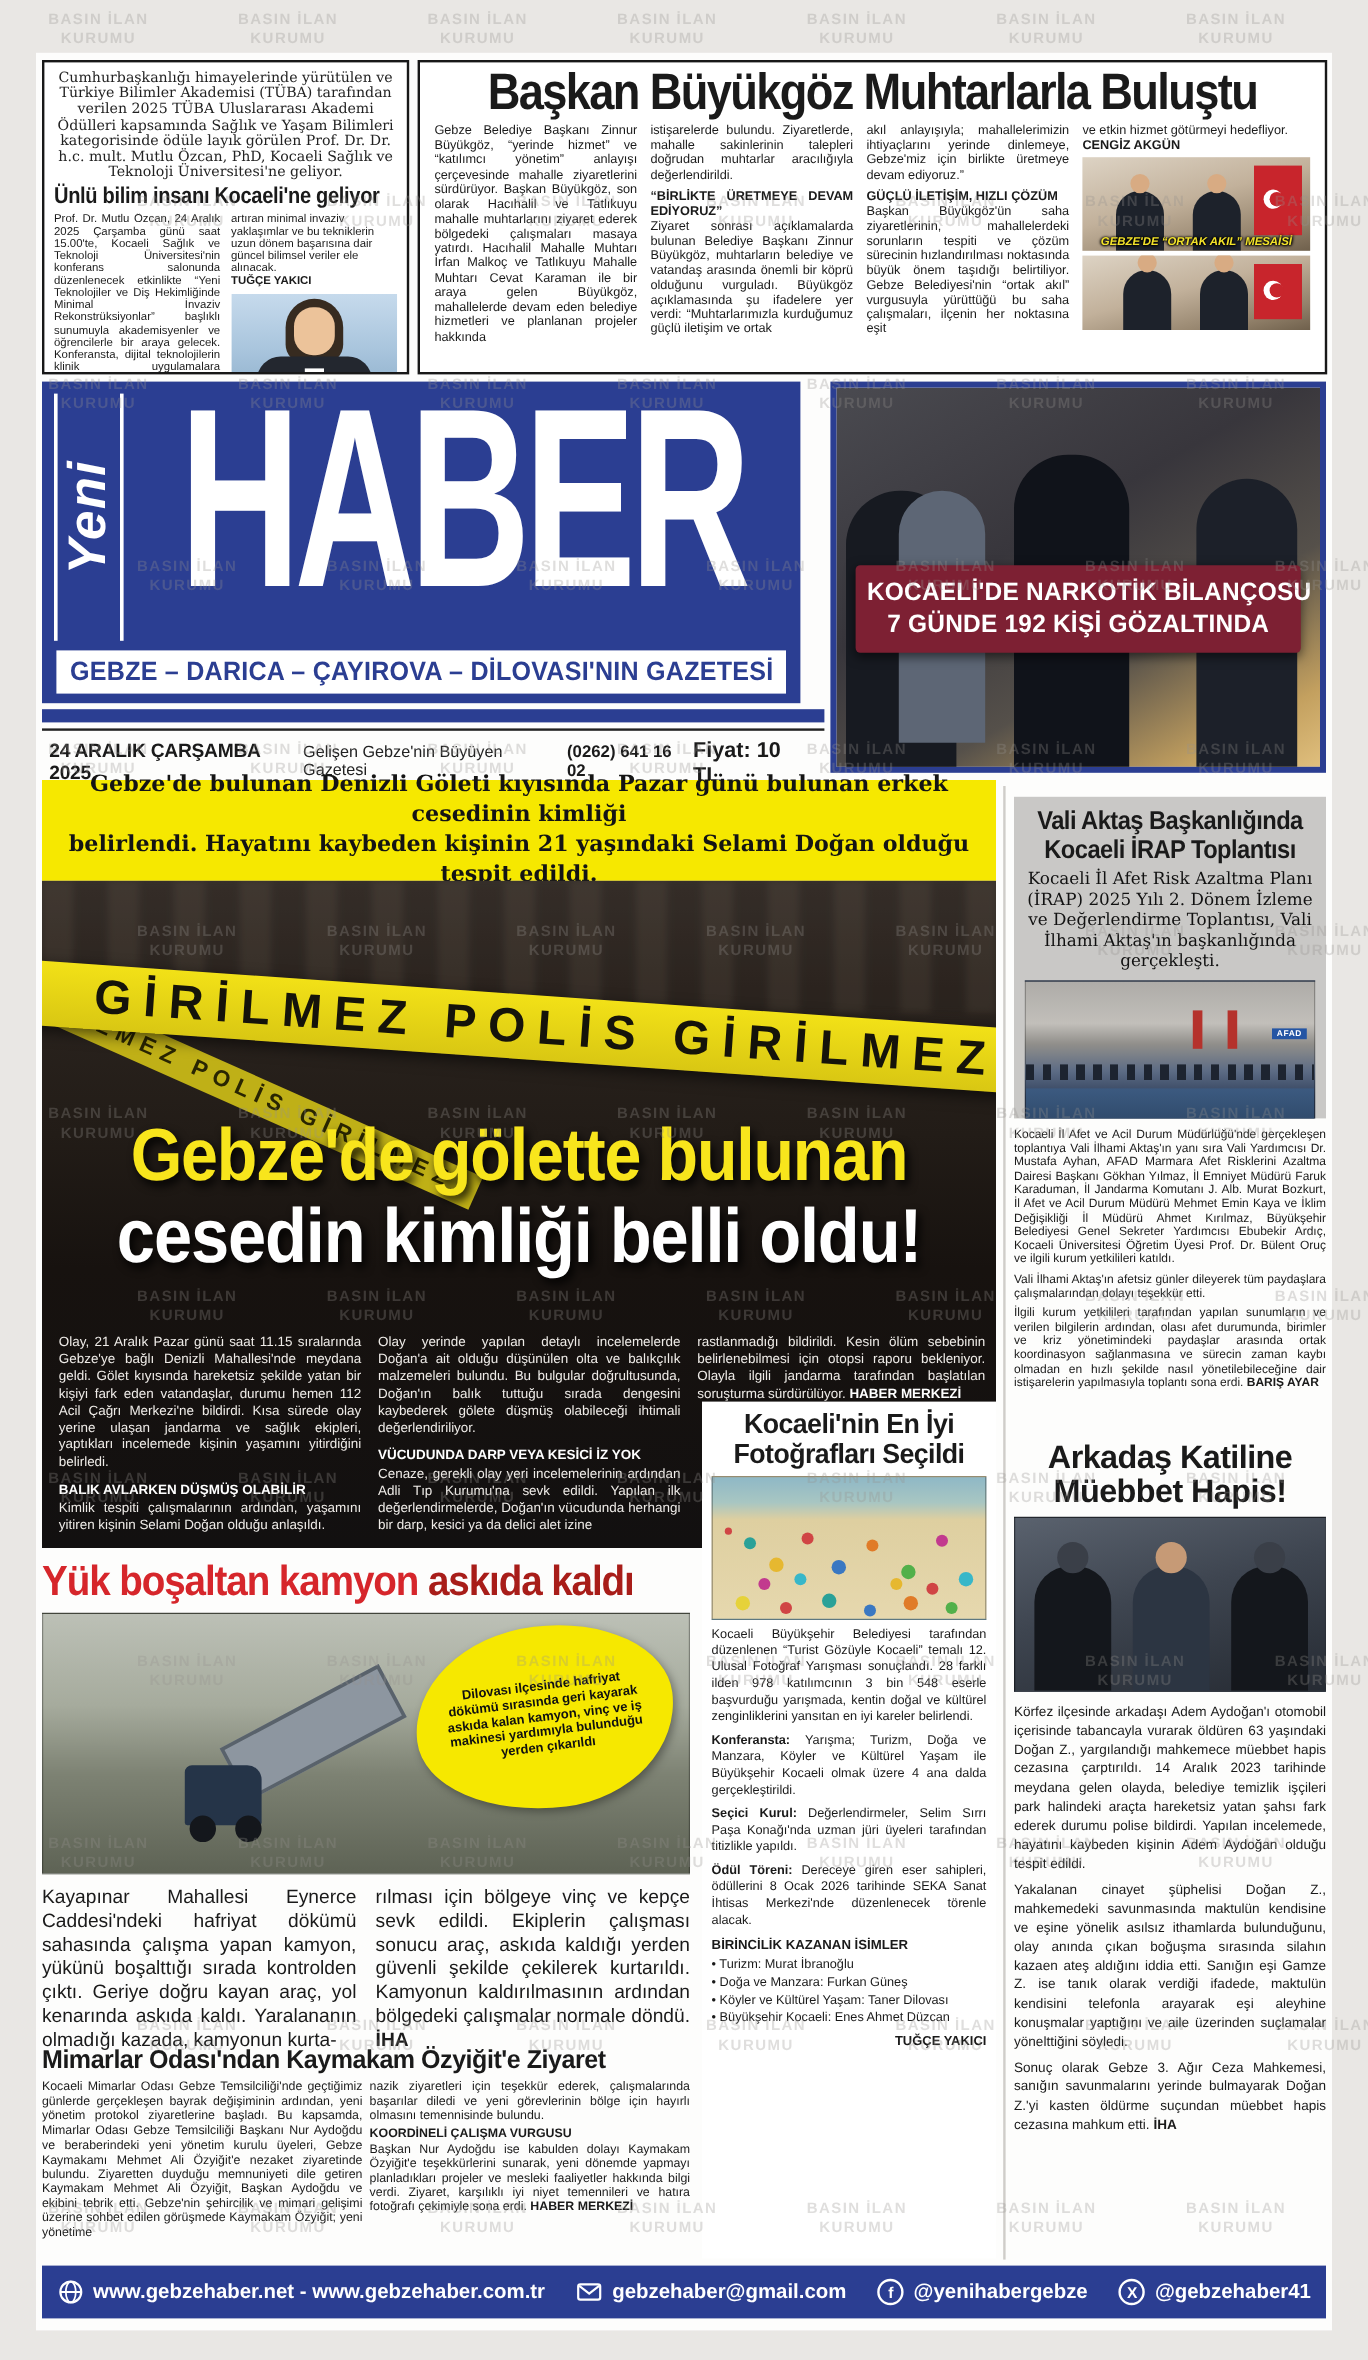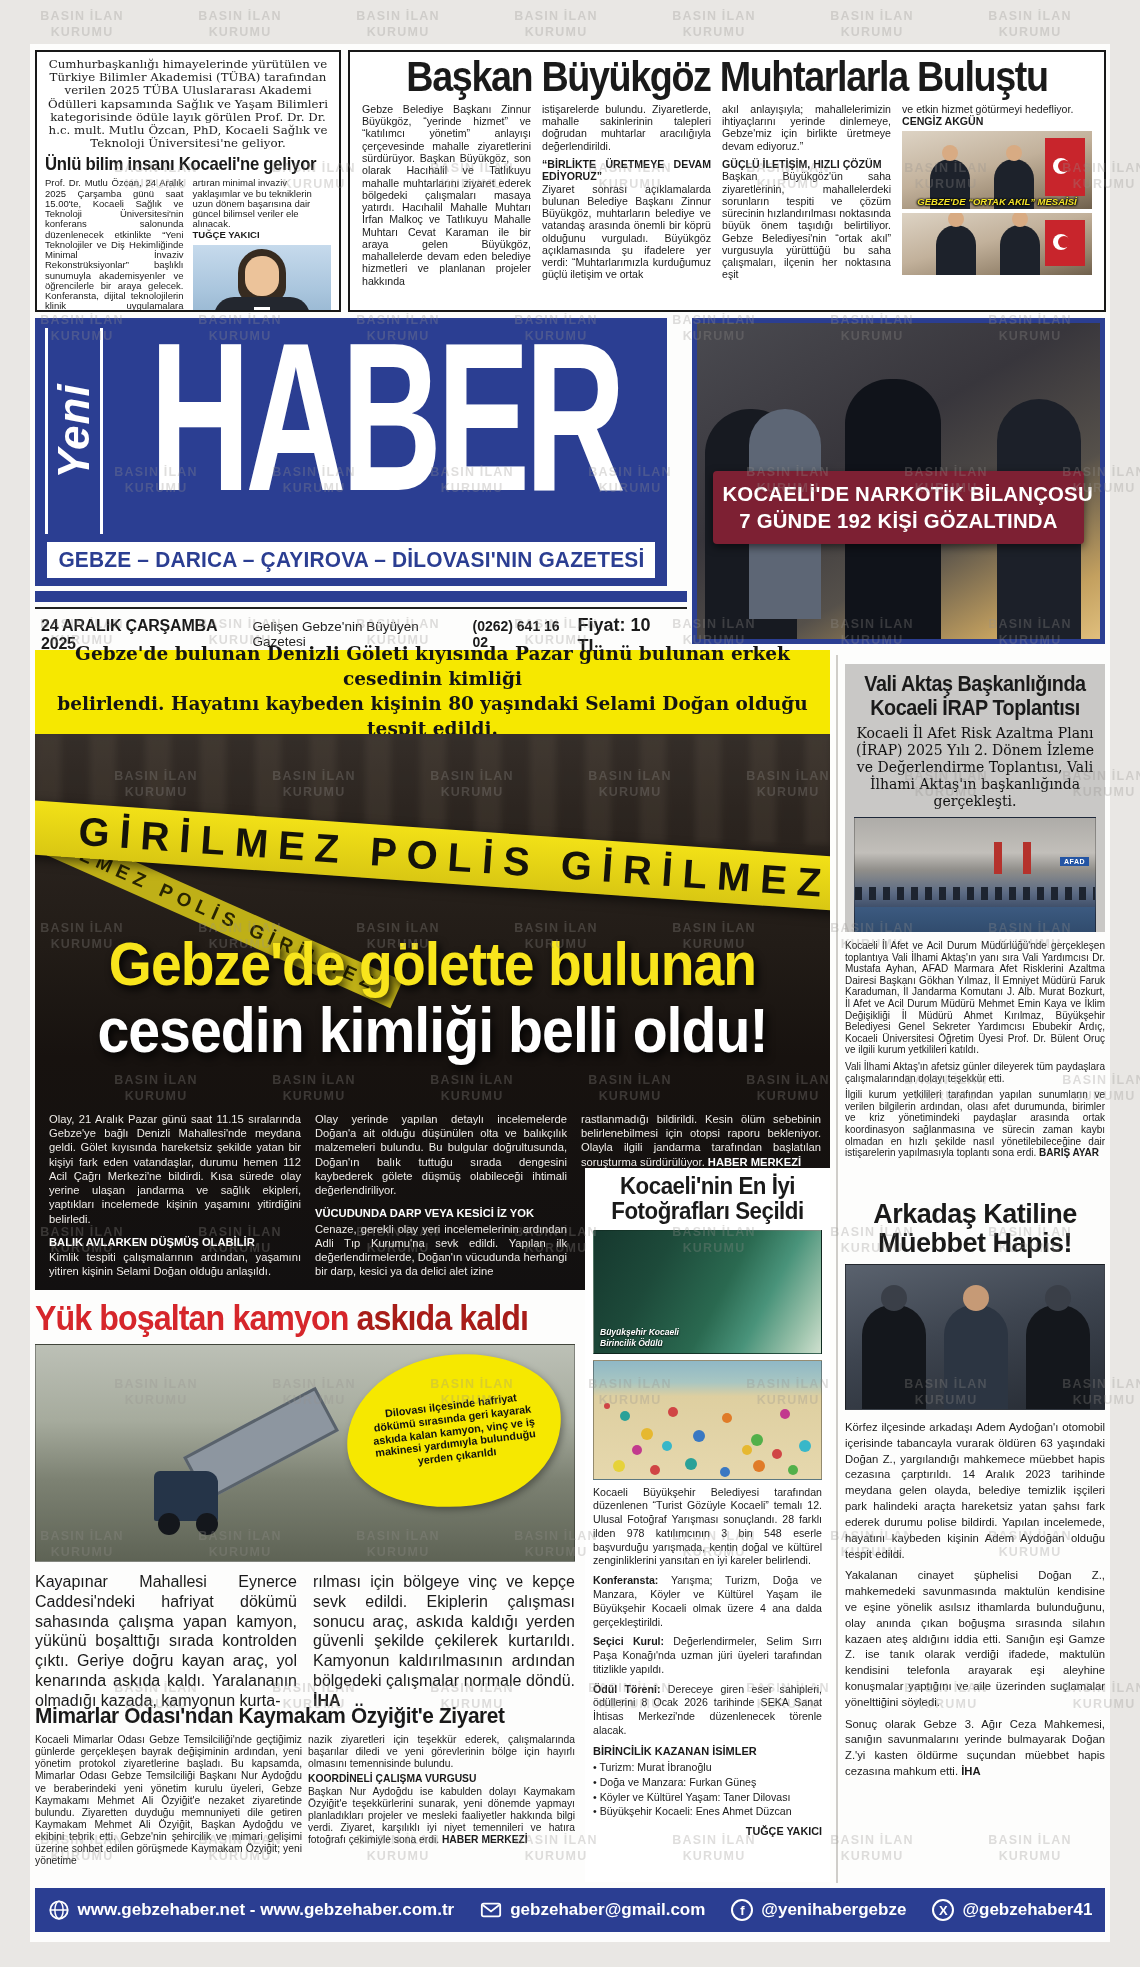--- a/index.html
+++ b/index.html
@@ -454,21 +454,21 @@
 <div class="abs dl-bar"></div>
 <div class="abs dl-row">
   <span class="dl-date">24 ARALIK ÇARŞAMBA 2025</span>
   <span class="dl-slogan">Gelişen Gebze'nin Büyüyen Gazetesi</span>
   <span class="dl-phone">(0262) 641 16 02</span>
   <span class="dl-price">Fiyat: 10 TL.</span>
 </div>
 
 <div class="abs g-banner">
   <div>Gebze'de bulunan Denizli Göleti kıyısında Pazar günü bulunan erkek cesedinin kimliği</div>
-  <div>belirlendi. Hayatını kaybeden kişinin 80 yaşındaki Selami Doğan olduğu tespit edildi.</div>
+  <div>belirlendi. Hayatını kaybeden kişinin 21 yaşındaki Selami Doğan olduğu tespit edildi.</div>
 </div>
 <section class="abs g-dark">
   <div class="g-crowd"></div>
   <div class="tape2">
       <span>GİRİLMEZ   POLİS   GİRİLMEZ</span>
     </div>
   <div class="tape1">
       <span>GİRİLMEZ   POLİS   GİRİLMEZ</span>
     </div>
   <h1 class="gh gh1">Gebze'de gölette bulunan</h1>
@@ -483,26 +483,20 @@
     <div class="g-sub">VÜCUDUNDA DARP VEYA KESİCİ İZ YOK</div>
     <span>Cenaze, gerekli olay yeri incelemelerinin ardından Adli Tıp Kurumu'na sevk edildi. Yapılan ilk değerlendirmelerde, Doğan'ın vücudunda herhangi bir darp, kesici ya da delici alet izine</span>
   </div>
   <div class="g-col g-col3">
     <span>rastlanmadığı bildirildi. Kesin ölüm sebebinin belirlenebilmesi için otopsi raporu bekleniyor. Olayla ilgili jandarma tarafından başlatılan soruşturma sürdürülüyor. </span><b>HABER MERKEZİ</b>
   </div>
 </section>
 
 <section class="abs contest">
   <h2 class="c-headline">Kocaeli'nin En İyi Fotoğrafları Seçildi</h2>
-  <div class="ph-sea">
-    <div class="sea-cap">
-      <div>Büyükşehir Kocaeli</div>
-      <div>Birincilik Ödülü</div>
-    </div>
-  </div>
   <div class="ph-beach">
     <div class="dots"></div>
   </div>
   <div class="c-body">
     <p>Kocaeli Büyükşehir Belediyesi tarafından düzenlenen “Turist Gözüyle Kocaeli” temalı 12. Ulusal Fotoğraf Yarışması sonuçlandı. 28 farklı ilden 978 katılımcının 3 bin 548 eserle başvurduğu yarışmada, kentin doğal ve kültürel zenginliklerini yansıtan en iyi kareler belirlendi.</p>
     <p><span class="c-label">Konferansta:</span><span> Yarışma; Turizm, Doğa ve Manzara, Köyler ve Kültürel Yaşam ile Büyükşehir Kocaeli olmak üzere 4 ana dalda gerçekleştirildi.</span></p>
     <p><span class="c-label">Seçici Kurul:</span><span> Değerlendirmeler, Selim Sırrı Paşa Konağı'nda uzman jüri üyeleri tarafından titizlikle yapıldı.</span></p>
     <p><span class="c-label">Ödül Töreni:</span><span> Dereceye giren eser sahipleri, ödüllerini 8 Ocak 2026 tarihinde SEKA Sanat İhtisas Merkezi'nde düzenlenecek törenle alacak.</span></p>
     <div class="c-winners-title">BİRİNCİLİK KAZANAN İSİMLER</div>
     <div class="c-winner">• Turizm: Murat İbranoğlu</div>

